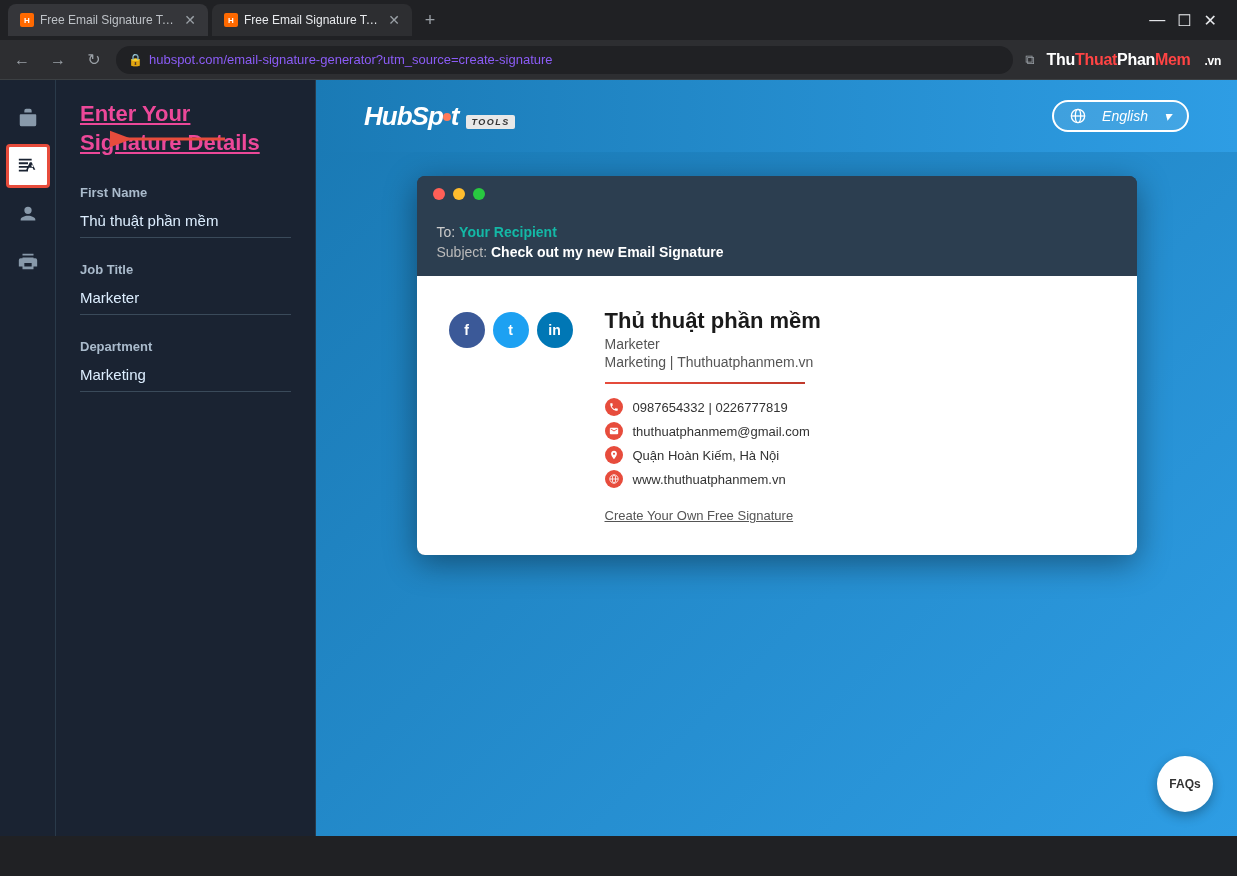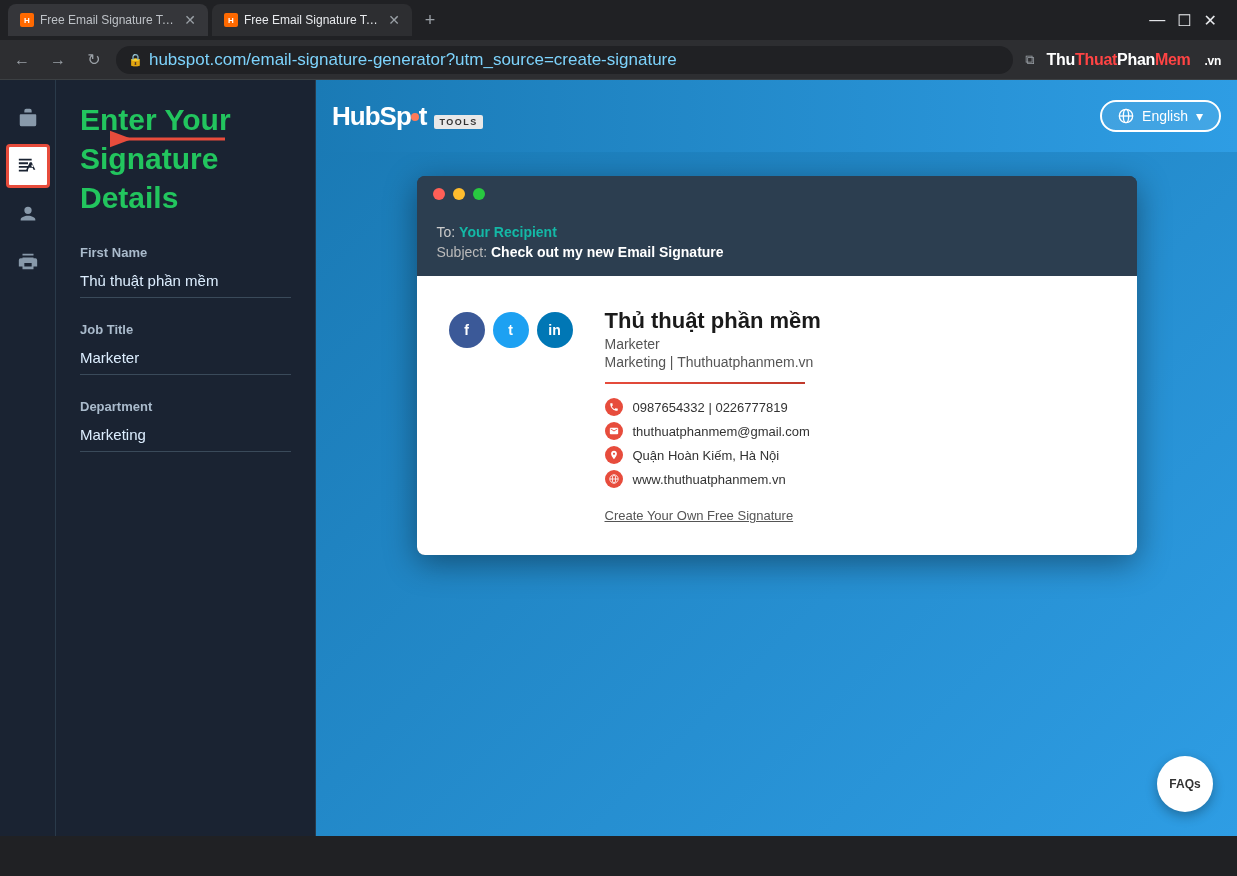--- a/index.html
+++ b/index.html
@@ -25,21 +25,21 @@
 
     
     .sidebar-icons { width: 56px; background: #1a2332; display: flex; flex-direction: column; align-items: center; padding-top: 8px; gap: 4px; border-right: 1px solid #2a3a4a; }
     .sidebar-icon-btn { width: 44px; height: 44px; display: flex; align-items: center; justify-content: center; border-radius: 4px; cursor: pointer; color: #8899aa; font-size: 18px; }
 
     
     .form-panel { width: 260px; background: #1a2332; color: white; overflow-y: auto; padding: 20px 24px; border-right: 1px solid #2a3a4a; }
     .form-panel::-webkit-scrollbar { width: 6px; }
     .form-panel::-webkit-scrollbar-track { background: #1a2332; }
     .form-panel::-webkit-scrollbar-thumb { background: #3a4a5a; border-radius: 3px; }
-    .form-title { font-size: 30px; font-weight: 700; line-height: 1.3; margin-bottom: 28px; color: #22c55e; }
+    .form-title { font-size: 22px; font-weight: 700; line-height: 1.3; margin-bottom: 28px; color: #ec4899; text-decoration: underline; }
     .form-group { margin-bottom: 24px; }
     .form-label { font-size: 13px; font-weight: 600; color: #aabbcc; margin-bottom: 8px; display: block; }
     .form-input { width: 100%; background: transparent; border: none; border-bottom: 1px solid #3a4a5a; color: #ddeeff; font-size: 15px; padding: 4px 0 8px; outline: none; }
     .form-input::placeholder { color: #778899; }
 
     
     .email-window { background: #2c3e50; border-radius: 8px; overflow: hidden; max-width: 720px; margin: 0 auto; box-shadow: 0 8px 32px rgba(0,0,0,0.4); }
     .email-window-chrome { background: #2c3e50; padding: 12px 16px; display: flex; align-items: center; gap: 8px; }
     .window-dot { width: 12px; height: 12px; border-radius: 50%; }
     .dot-red { background: #ff5f57; }
@@ -112,21 +112,21 @@
       <span class="win-btn">✕</span>
     </div>
   </div>
 
   <div class="address-bar-row">
     <div class="nav-btn">←</div>
     <div class="nav-btn">→</div>
     <div class="nav-btn">↻</div>
     <div class="address-bar-input" style="flex:1; background:#202124; border-radius:14px; height:28px; display:flex; align-items:center; padding:0 12px; gap:6px;">
       <span style="color:#9aa0a6; font-size:12px;">🔒</span>
-      <span style="color:#7dd3fc; font-size:17px;">hubspot.com/email-signature-generator?utm_source=create-signature</span>
+      <span style="color:#8b5cf6; font-size:13px;">hubspot.com/email-signature-generator?utm_source=create-signature</span>
     </div>
     <div style="color:#9aa0a6; font-size:13px; padding:0 4px;">⧉</div>
 
     <div class="brand-area">
       <span class="brand-colored">
         <span style="color:#fff;">Thu</span><span style="color:#ff4444;">Thuat</span><span style="color:#fff;">Phan</span><span style="color:#ff4444;">Mem</span><span style="color:#fff; font-size:12px;padding-left:14px;">.vn</span>
       </span>
     </div>
   </div>
 </div>
@@ -186,26 +186,26 @@
     </div>
 
     <div class="form-group">
       <label class="form-label">Department</label>
       <input class="form-input" type="text" value="Marketing" style="">
     </div>
   </div>
 
   <div style="flex:1; display:flex; flex-direction:column; position:relative;">
 
-    <div style="background: linear-gradient(to right, #1a7ab5, #2e9de4); height:72px; display:flex; align-items:center; padding:0 16px;">
+    <div style="background: linear-gradient(to right, #1a7ab5, #2e9de4); height:72px; display:flex; align-items:center; padding:0 48px;font-style:italic;">
       <div style="display:flex; align-items:baseline; gap:8px;">
         <span style="color:#fff; font-size:26px; font-weight:900; letter-spacing:-1px;">Hub<span style="position:relative;">Sp<span style="display:inline-block; width:8px; height:8px; background:#ff7a59; border-radius:50%; margin-bottom:4px;"></span>t</span></span>
         <span style="background:#e8e8e8; color:#333; font-size:9px; font-weight:800; padding:2px 5px; border-radius:2px; letter-spacing:1.5px;">TOOLS</span>
       </div>
-      <div style="margin-left:auto; border:2px solid #fff; border-radius:20px; padding:6px 16px; display:flex; align-items:center; gap:8px; color:#fff; font-size:14px; cursor:pointer; background:rgba(255,255,255,0.1);justify-content:flex-end;">
+      <div style="margin-left:auto; border:2px solid #fff; border-radius:20px; padding:6px 16px; display:flex; align-items:center; gap:16px; color:#fff; font-size:14px; cursor:pointer; background:rgba(255,255,255,0.1);justify-content:flex-end;">
         <svg width="16" height="16" viewBox="0 0 24 24" fill="none" stroke="white" stroke-width="2">
           <circle cx="12" cy="12" r="10"></circle>
           <ellipse cx="12" cy="12" rx="4" ry="10"></ellipse>
           <line x1="2" y1="12" x2="22" y2="12"></line>
         </svg>
         <span>English</span>
         <span>▾</span>
       </div>
     </div>
 

